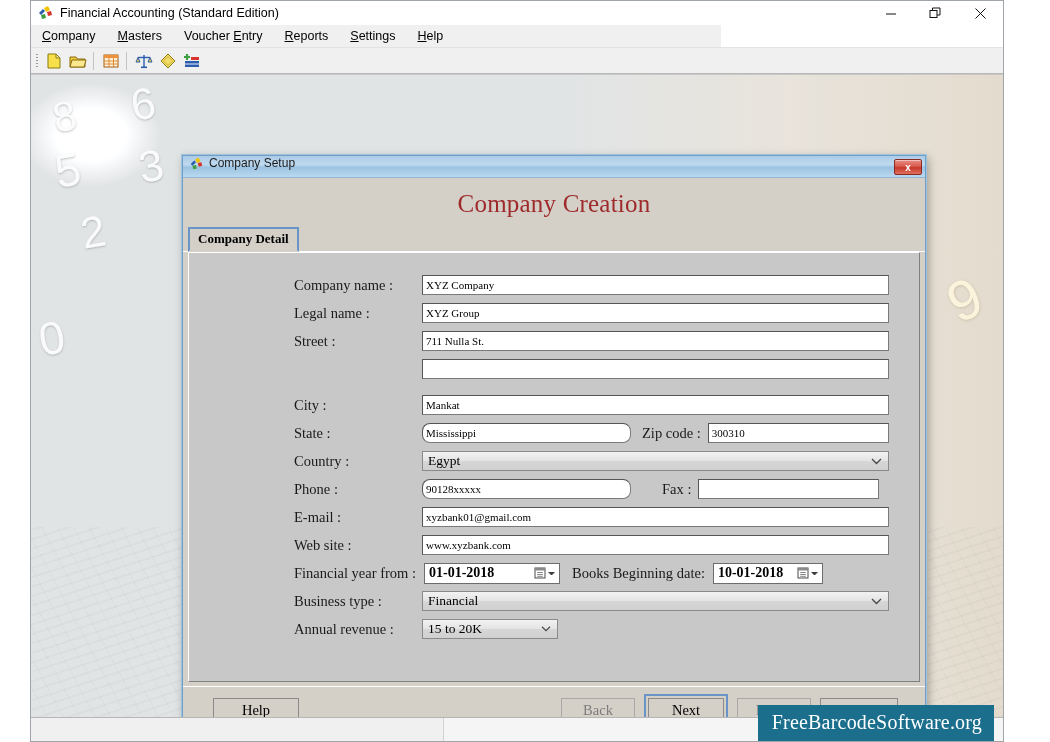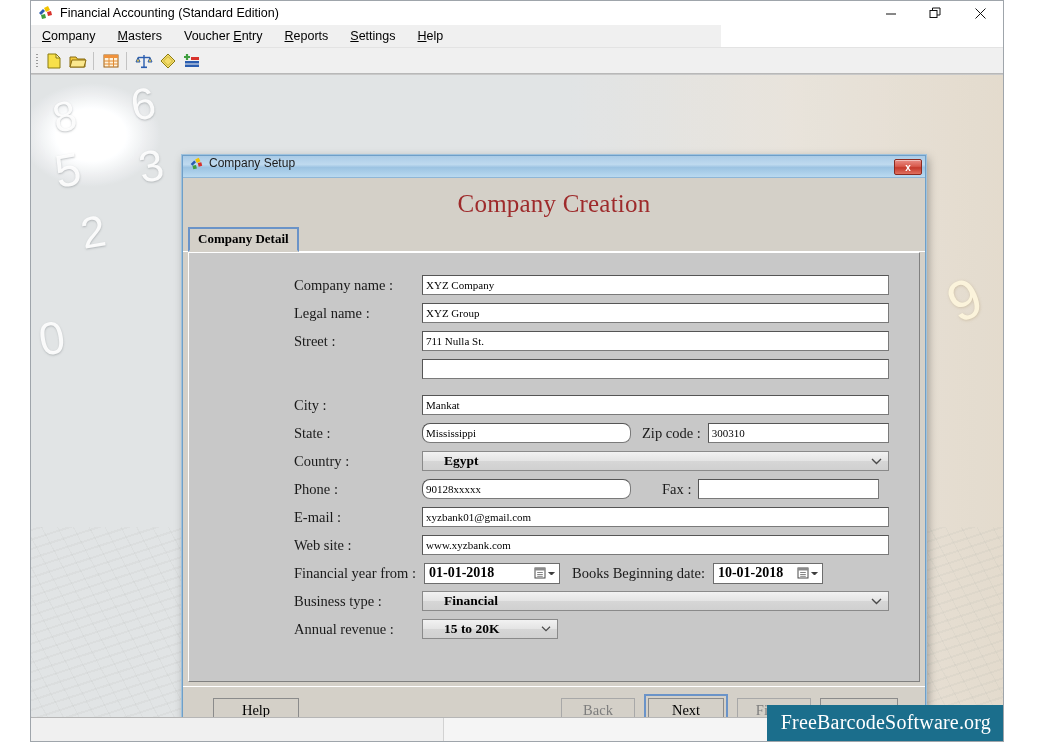--- a/index.html
+++ b/index.html
@@ -268,23 +268,23 @@
     font-size: 14.5px; color: #1a1a1a;
     white-space: nowrap;
     margin: 0 7px 0 11px;
   }
 
   .combo {
     height: 20px;
     background: linear-gradient(to bottom, #f2f2f2 0%, #e4e4e4 48%, #d6d6d6 52%, #d0d0d0 100%);
     border: 1px solid #8a8a8a;
     display: flex; align-items: center;
-    padding: 0 2px 0 21px;
-    font-family: "Liberation Serif", serif;
-    font-size: 13.5px; font-weight: bold; color: #000;
+    padding: 0 2px 0 5px;
+    font-family: "Liberation Serif", serif;
+    font-size: 13.5px; font-weight: normal; color: #000;
     position: relative;
     white-space: nowrap;
     overflow: hidden;
   }
   .combo-full { width: 467px; flex: 0 0 467px; }
   .combo-sm { width: 136px; flex: 0 0 136px; }
   .combo .chev { margin-left: auto; padding-right: 3px; display: flex; align-items: center; }
 
   .datebox {
     height: 21px;
@@ -327,21 +327,21 @@
     padding: 2px;
     display: flex;
   }
   #btn-next { width: 76px; }
   #btn-finish { width: 74px; }
   #btn-cancel { width: 78px; }
 
   
   #watermark {
     position: absolute;
-    right: 0px; bottom: 0px;
+    right: 9px; bottom: 0px;
     background: #1b6e8c;
     color: #ffffff;
     font-family: "Liberation Serif", serif;
     font-size: 20px;
     padding: 6px 12px 7px 14px;
     letter-spacing: .2px;
     white-space: nowrap;
     z-index: 50;
   }
 </style>

